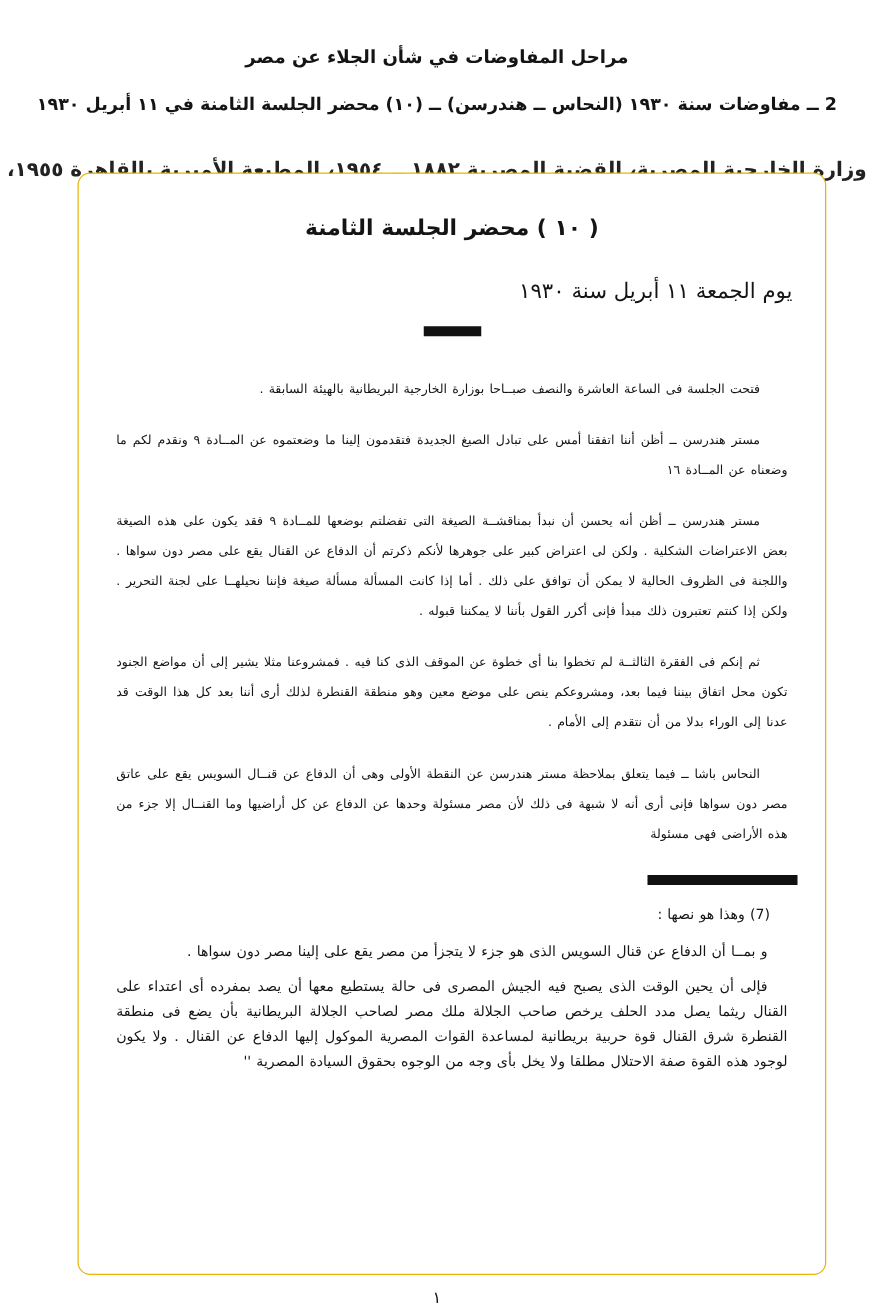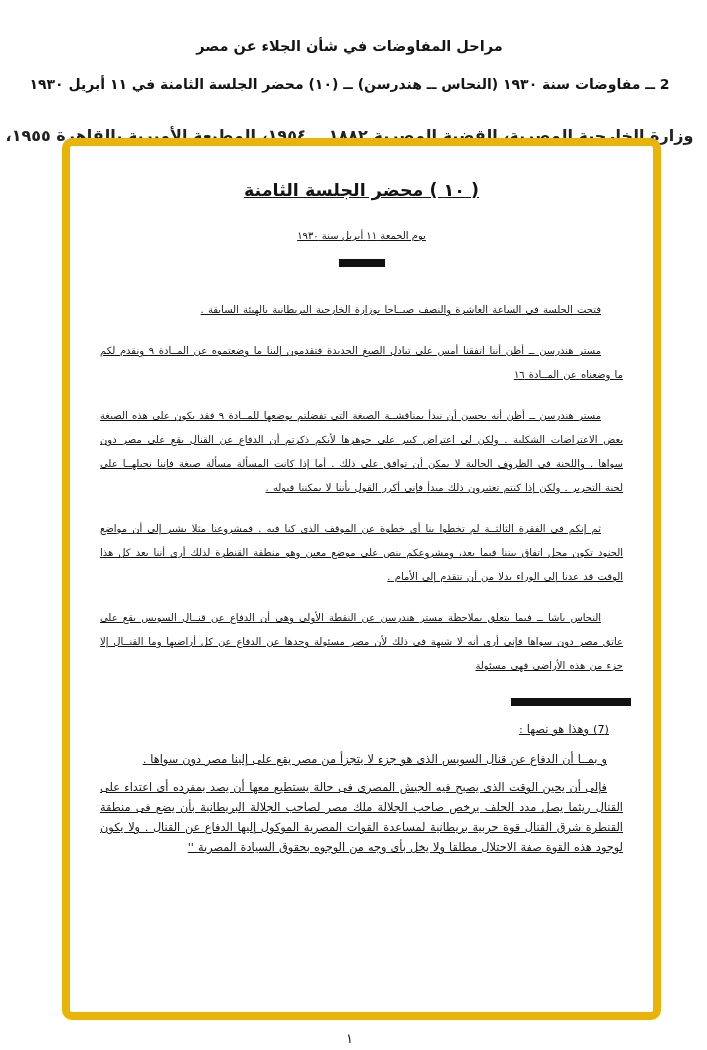--- a/index.html
+++ b/index.html
@@ -41,36 +41,35 @@
     font-weight: bold;
     color: #222;
   }
   
   .frame {
     position: absolute;
     top: 130px;
     right: 42px;
     width: 599px;
     height: 882px;
-    border: 8px solid #eab308;
+    border: 1px solid #eab308;
     border-radius: 10px;
     background: #ffffff;
     padding: 16px 22px 10px 22px;
     overflow: hidden;
-    text-decoration: underline;
   }
   .session-title {
     text-align: center;
     font-size: 17.5px;
     font-weight: bold;
     margin-top: 14px;
   }
   .session-date {
-    text-align: center;
-    font-size: 10px;
+    text-align: right;
+    font-size: 17px;
     margin-top: 22px;
   }
   .date-rule {
     width: 46px;
     height: 2px;
     background: #111;
     margin: 14px auto 0 auto;
   }
   .body-text {
     margin-top: 14px;

